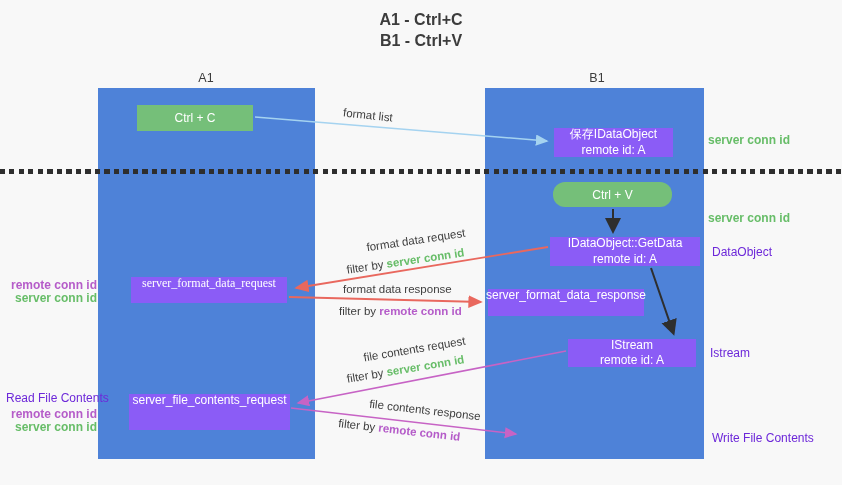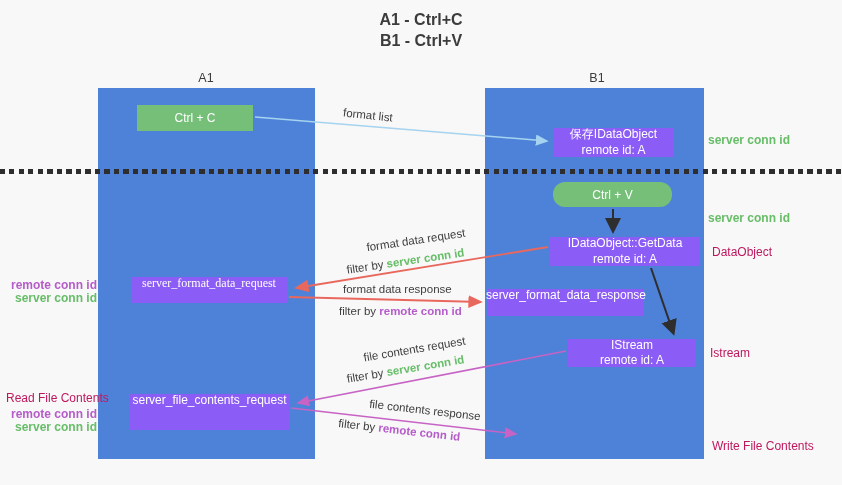--- a/index.html
+++ b/index.html
@@ -39,21 +39,21 @@
   }
   .node.green{background:#75BF79;font-size:12px;}
   .node.orange{background:#8b5cf6;font-size:12px;line-height:13px;justify-content:space-between;}
   .arrow-label{
     position:absolute;white-space:nowrap;
     font-size:11.5px;color:#3E3E3E;
   }
   .kw-green{color:#67BD68;font-weight:bold;}
   .kw-purple{color:#B55CC9;font-weight:bold;}
   .side-label{
-    position:absolute;white-space:nowrap;font-size:12px;color:#be185d;
+    position:absolute;white-space:nowrap;font-size:12px;color:#6d28d9;
   }
   .side-label.green{color:#67BD68;font-weight:bold;}
   .side-label.purple{color:#B55CC9;font-weight:bold;}
   .side-label.right-align{text-align:right;width:95px;}
   svg.arrows{position:absolute;left:0;top:0;pointer-events:none;}
 </style>
 </head>
 <body>
 
 <div class="stage">
@@ -148,21 +148,21 @@
   <div class="arrow-label" style="left:363px;top:343px;transform:rotate(-9.5deg);">file contents request</div>
   <div class="arrow-label" style="left:346px;top:363px;transform:rotate(-9.5deg);"><span>filter by </span><span class="kw-green">server conn id</span></div>
 
   <div class="arrow-label" style="left:369px;top:404px;transform:rotate(6.5deg);">file contents response</div>
   <div class="arrow-label" style="left:338px;top:424px;transform:rotate(6.5deg);"><span>filter by </span><span class="kw-purple">remote conn id</span></div>
 
   <div class="side-label green" style="left:708px;top:133px;">server conn id</div>
   <div class="side-label green" style="left:708px;top:211px;">server conn id</div>
   <div class="side-label" style="left:712px;top:245px;">DataObject</div>
   <div class="side-label" style="left:710px;top:346px;">Istream</div>
-  <div class="side-label" style="left:712px;top:431px;margin-top:8px;">Write File Contents</div>
+  <div class="side-label" style="left:712px;top:431px;">Write File Contents</div>
 
   <div class="side-label purple right-align" style="left:2px;top:278px;">remote conn id</div>
   <div class="side-label green right-align" style="left:2px;top:291px;">server conn id</div>
   <div class="side-label" style="left:6px;top:391px;">Read File Contents</div>
   <div class="side-label purple right-align" style="left:2px;top:407px;">remote conn id</div>
   <div class="side-label green right-align" style="left:2px;top:420px;">server conn id</div>
 
 </div>
 
 </body></html>

